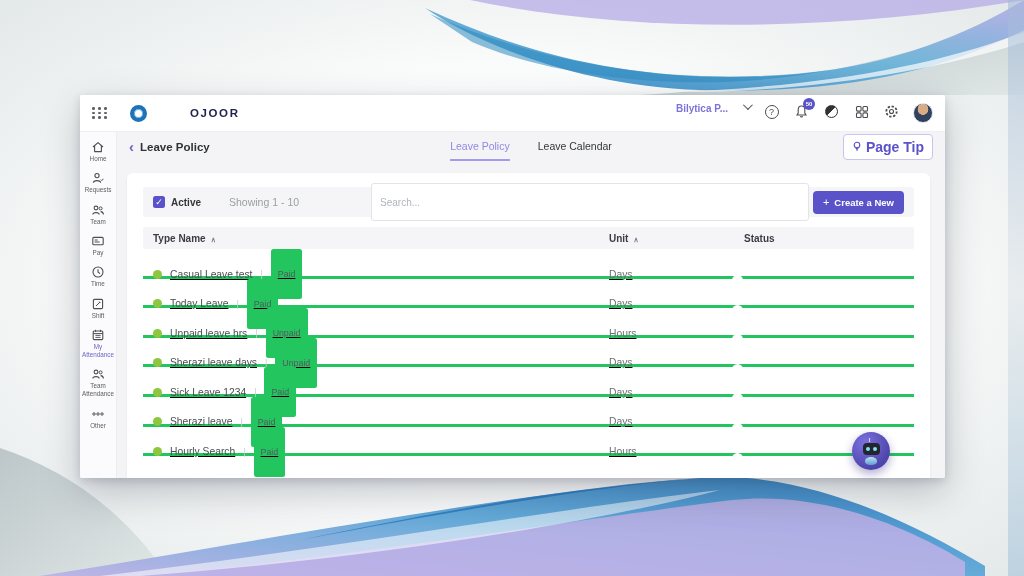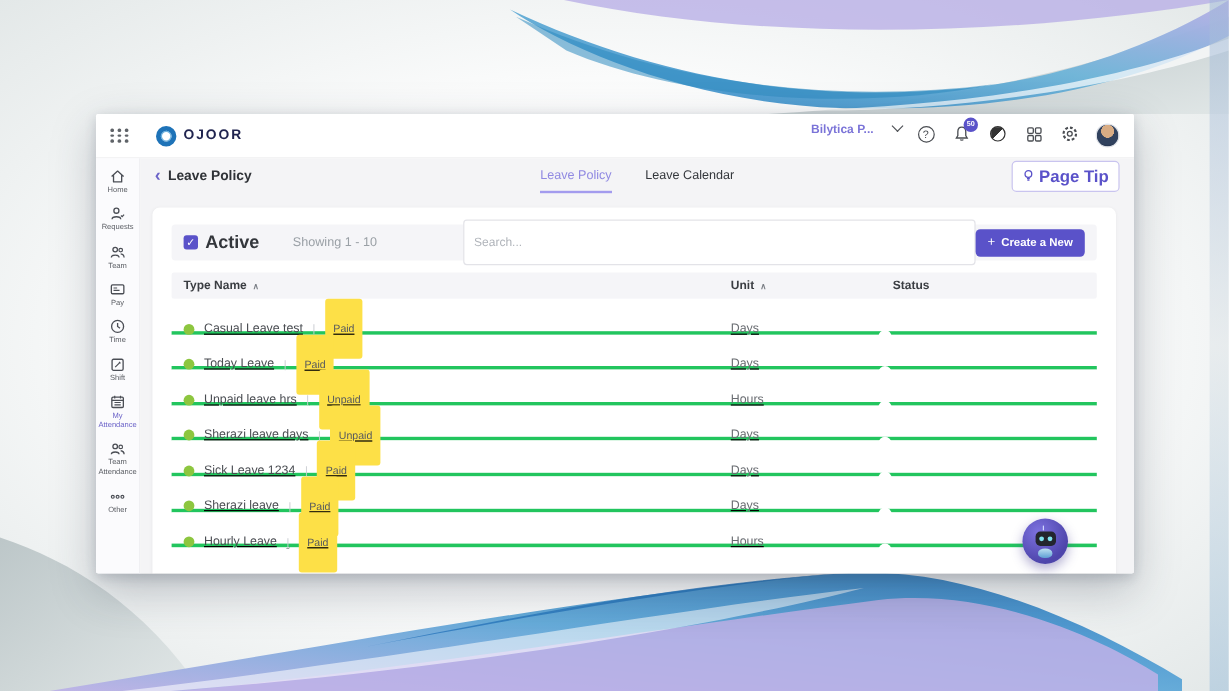--- a/index.html
+++ b/index.html
@@ -18,21 +18,21 @@
     display:flex; flex-direction:column; }
 
   
   .topbar { height:37px; flex:0 0 37px; background:#fff; display:flex;
     align-items:center; padding:0 12px; border-bottom:1px solid #f0f0f2; }
   .waffle { display:grid; grid-template-columns:repeat(3,4px); gap:2px; margin-right:22px; cursor:pointer; }
   .waffle i { width:2.6px; height:2.6px; border-radius:50%; background:#5f6368; }
   .logo { display:flex; align-items:center; gap:6px; }
   .logo-ring { width:17px; height:17px; border-radius:50%; border:4.6px solid #1e73b8;
     background:#fff; box-shadow:inset 0 0 0 1px #6db3e0; }
-  .logo-text { font-size:11.5px; font-weight:bold; color:#20244f; letter-spacing:1.6px; }
+  .logo-text { font-size:11.5px; font-weight:bold; color:#20244f; letter-spacing:1.6px;margin-left:37px; }
   .topbar-right { margin-left:auto; display:flex; gap:13px; }
   .username { font-size:10px; font-weight:bold; color:#7b74d8; max-width:74px;
     white-space:nowrap; overflow:hidden; text-overflow:ellipsis; cursor:pointer; }
   .chev-down { width:7px; height:7px; border-right:1.6px solid #4a4d52; border-bottom:1.6px solid #4a4d52;
     transform:rotate(45deg) translateY(-2px); margin-left:2px; cursor:pointer; }
   .tb-icon { width:17px; height:17px; display:flex; align-items:center; justify-content:center;
     position:relative; cursor:pointer; color:#4a4d52; }
   .help-circle { width:14px; height:14px; border:1.2px solid #4a4d52; border-radius:50%;
     font-size:9px; display:flex; align-items:center; justify-content:center; color:#4a4d52; }
   .badge { position:absolute; top:-5px; right:-5px; min-width:12px; height:12px; border-radius:7px;
@@ -72,41 +72,41 @@
     font-size:14px; font-weight:bold; padding:4px 8px; cursor:pointer; }
 
   
   .card { margin:12px 15px 0 10px; background:#fff; border-radius:6px 6px 0 0;
     box-shadow:0 1px 3px rgba(0,0,0,.06); flex:1; padding:14px 16px 0 16px; min-height:0; }
 
   .toolbar { display:flex; align-items:center; background:#f5f5f8; border-radius:3px;
     height:30px; padding:0 10px; }
   .checkbox { width:12px; height:12px; background:#5a52c9; border-radius:2.5px; color:#fff;
     font-size:9px; display:flex; align-items:center; justify-content:center; cursor:pointer; }
-  .active-label { font-size:15px; font-weight:bold; color:#33363b; margin-left:6px; cursor:pointer; }
+  .active-label { font-size:10px; font-weight:bold; color:#33363b; margin-left:6px; cursor:pointer; }
   .showing { font-size:10.5px; color:#9aa0a6; margin-left:28px; }
   .search { flex:1; max-width:438px; margin-left:72px; height:38px; border:1px solid #e3e3e8;
     border-radius:3px; background:#fff; font-size:10px; padding:0 8px; color:#444; outline:none;
     font-family:"Liberation Sans", sans-serif; }
   .search::placeholder { color:#b0b4ba; }
   .create-btn { margin-left:auto; background:#5a52c9; color:#fff; border:none; border-radius:4px;
     font-size:9.5px; font-weight:bold; padding:6px 10px; display:flex; align-items:center; gap:5px;
     cursor:pointer; font-family:"Liberation Sans", sans-serif; }
   .plus { font-size:11px; font-weight:normal; line-height:1; }
 
   .thead, .trow { display:grid; grid-template-columns:1fr 135px 160px; align-items:center; padding:0 10px; }
   .thead { background:#f5f5f8; height:22px; margin-top:10px; border-radius:2px;
     font-size:10px; font-weight:bold; color:#3a3d42; }
   .sort { font-size:7px; color:#7b7f86; margin-left:5px; }
   .trow { height:29.6px; border-bottom:3px solid #22c55e; background:#fff;text-decoration:underline; }
   .name-cell { display:flex; align-items:center; gap:8px; }
   .dot { width:9px; height:9px; border-radius:50%; background:#8dc63f; flex:0 0 9px; }
   .rname { font-size:10.3px; color:#4a4d52; }
   .pipe { color:#c9ccd1; font-size:9px; }
-  .pill { background:#fde047; color:#55585e; font-size:8.8px; padding:20px 7px; border-radius:2.5px; }
+  .pill { background:#22c55e; color:#55585e; font-size:8.8px; padding:20px 7px; border-radius:2.5px; }
   .unit { font-size:10.3px; color:#6a6d72; }
   .toggle { width:26px; height:13px; border-radius:7px; background:#7b6ff2; position:relative; cursor:pointer; }
   .toggle .knob { position:absolute; top:1px; right:1.5px; width:11px; height:11px;
     border-radius:50%; background:#fff; }
 
   
   .bot { position:absolute; left:852px; top:432px; width:38px; height:38px; border-radius:50%;
     background:radial-gradient(circle at 35% 30%, #7d72e0, #4e45ab 70%);
     box-shadow:0 4px 10px rgba(60,50,140,.4); cursor:pointer;
     display:flex; align-items:center; justify-content:center; z-index:5; }
@@ -375,21 +375,21 @@
               <span class="rname">Sherazi leave</span>
               <span class="pipe">|</span>
               <span class="pill">Paid</span>
             </span>
           <span class="unit">Days</span>
           <span><span class="toggle"><span class="knob"></span></span></span>
         </div>
         <div class="trow">
           <span class="name-cell">
               <span class="dot"></span>
-              <span class="rname">Hourly Leave</span>
+              <span class="rname">Hourly Search</span>
               <span class="pipe">|</span>
               <span class="pill">Paid</span>
             </span>
           <span class="unit">Hours</span>
           <span><span class="toggle"><span class="knob"></span></span></span>
         </div>
 
       </div>
     </div>
   </div>

